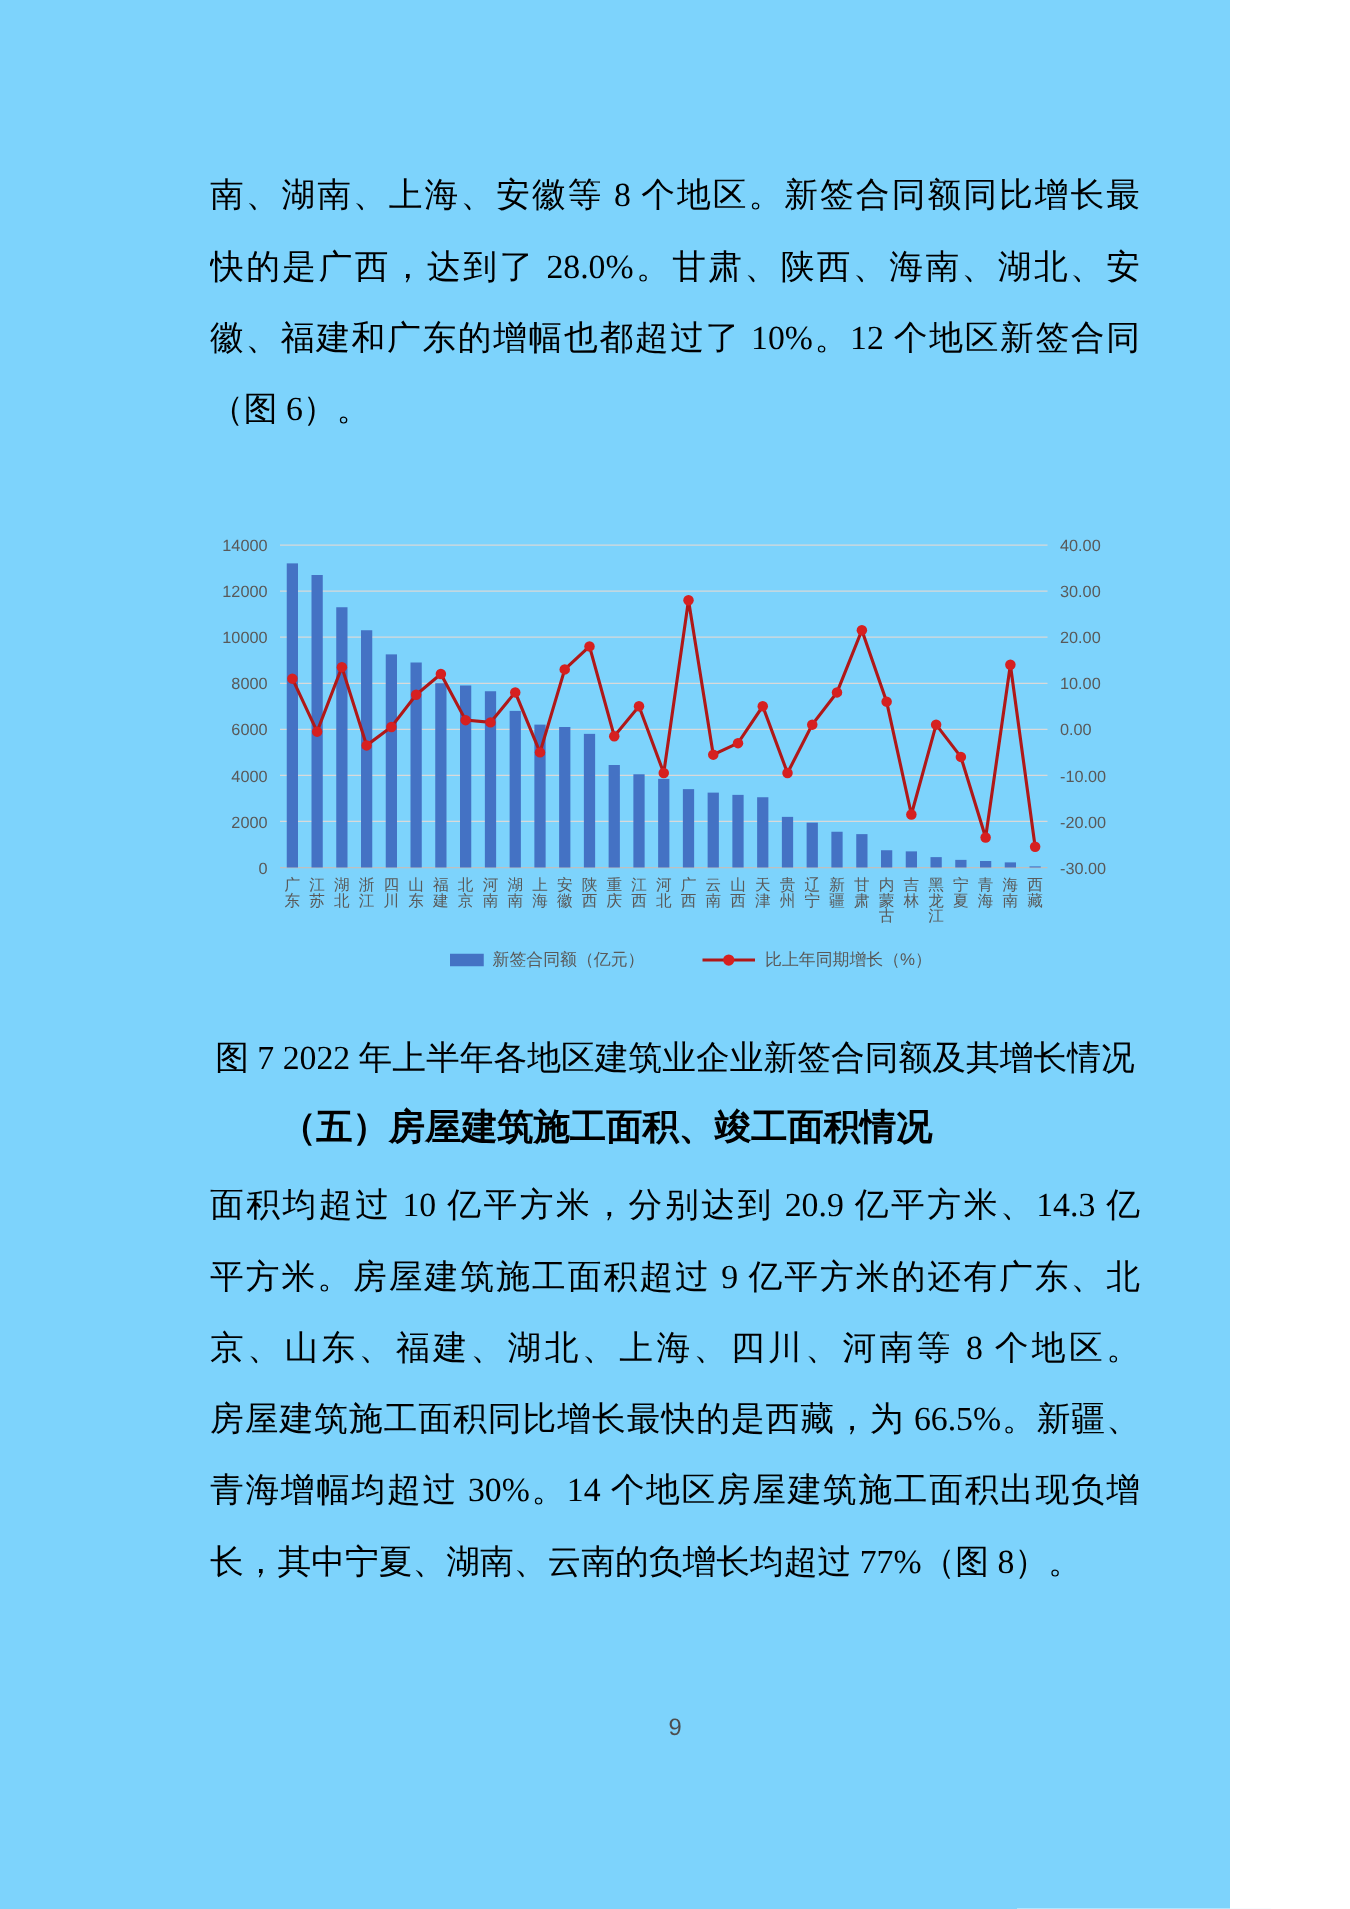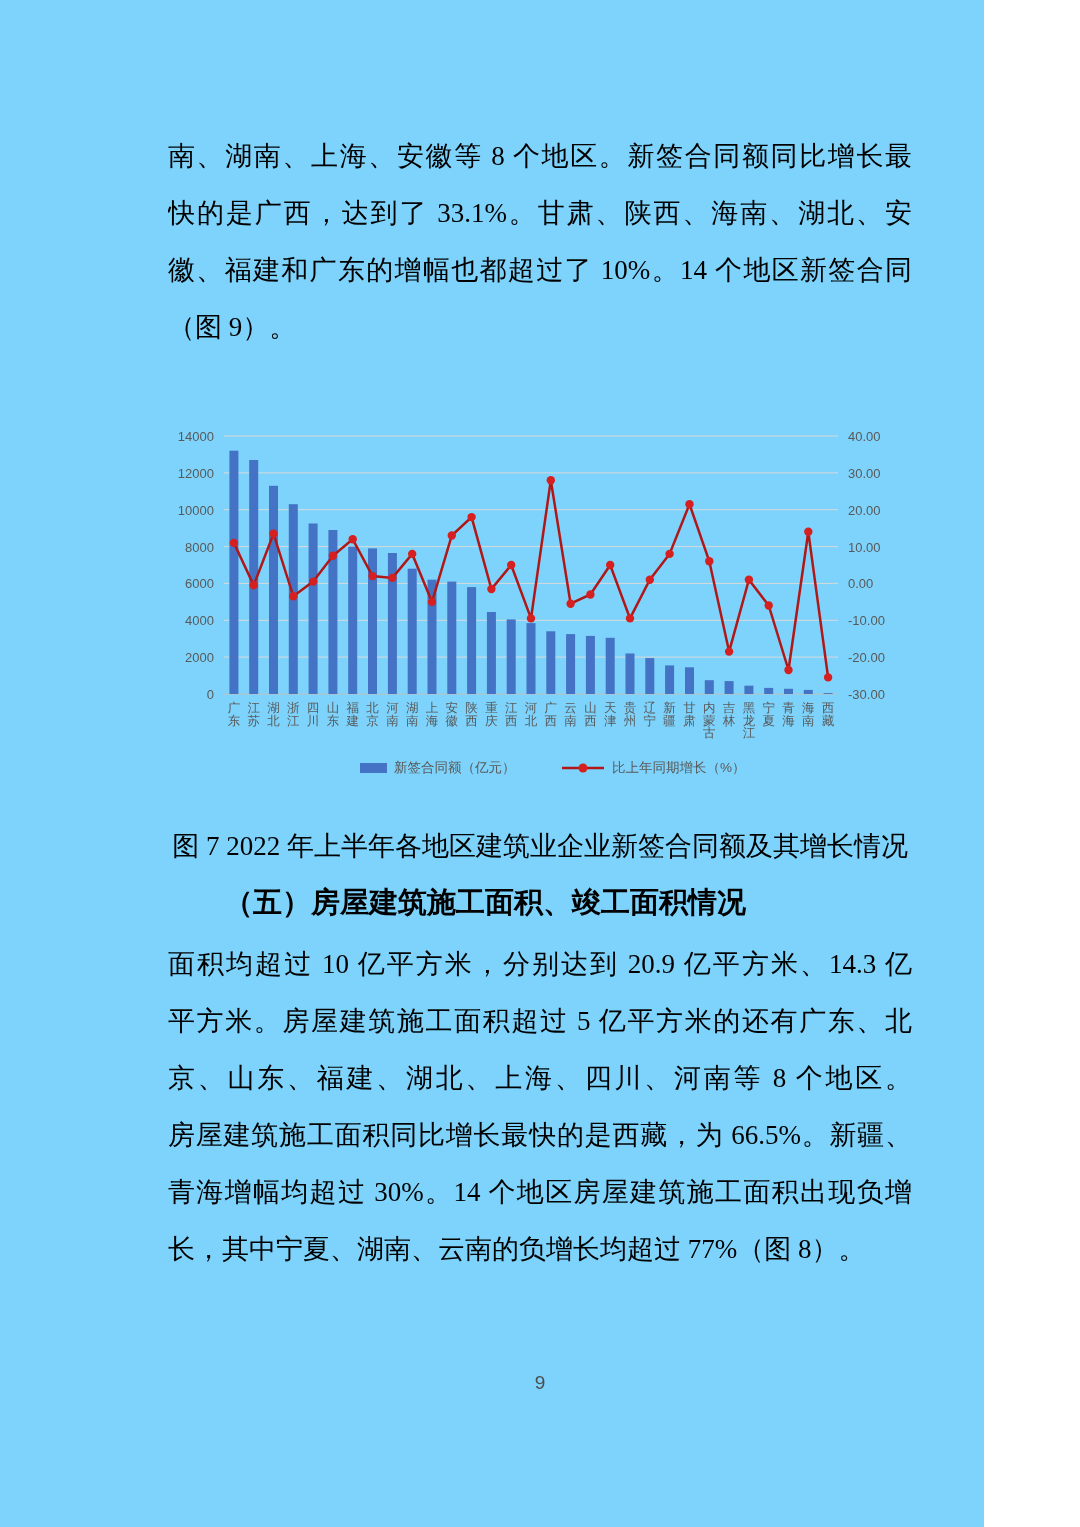--- a/index.html
+++ b/index.html
@@ -44,23 +44,23 @@
     font-family:"Liberation Sans","DejaVu Sans",sans-serif;
   }
 </style>
 </head>
 <body>
 
 <div class="page">
 
   <div class="para" style="top:128px;">
     <div class="tline">南、湖南、上海、安徽等 8 个地区。新签合同额同比增长最</div>
-    <div class="tline">快的是广西，达到了 33.1%。甘肃、陕西、海南、湖北、安</div>
-    <div class="tline">徽、福建和广东的增幅也都超过了 10%。14 个地区新签合同</div>
-    <div class="tline no-stretch">（图 9）。</div>
+    <div class="tline">快的是广西，达到了 28.0%。甘肃、陕西、海南、湖北、安</div>
+    <div class="tline">徽、福建和广东的增幅也都超过了 10%。12 个地区新签合同</div>
+    <div class="tline no-stretch">（图 6）。</div>
   </div>
 
   <div class="chart-block">
     <svg id="chart-svg" width="740" height="356" viewBox="0 0 740 356" xmlns="http://www.w3.org/2000/svg">
         <line x1="62" y1="266.0" x2="676" y2="266.0" stroke="#bfbfbf" stroke-width="1"></line>
         <text class="tick" x="52" y="271" text-anchor="end">0</text>
         <line x1="62" y1="229.1" x2="676" y2="229.1" stroke="#d9d9d9" stroke-width="1"></line>
         <text class="tick" x="52" y="234.1" text-anchor="end">2000</text>
         <line x1="62" y1="192.3" x2="676" y2="192.3" stroke="#d9d9d9" stroke-width="1"></line>
         <text class="tick" x="52" y="197.3" text-anchor="end">4000</text>
@@ -191,21 +191,21 @@
         </g>
       </svg>
   </div>
 
   <div class="caption">图 7 2022 年上半年各地区建筑业企业新签合同额及其增长情况</div>
 
   <div class="heading">（五）房屋建筑施工面积、竣工面积情况</div>
 
   <div class="para" style="top:936px;">
     <div class="tline">面积均超过 10 亿平方米，分别达到 20.9 亿平方米、14.3 亿</div>
-    <div class="tline">平方米。房屋建筑施工面积超过 5 亿平方米的还有广东、北</div>
+    <div class="tline">平方米。房屋建筑施工面积超过 9 亿平方米的还有广东、北</div>
     <div class="tline">京、山东、福建、湖北、上海、四川、河南等 8 个地区。</div>
     <div class="tline">房屋建筑施工面积同比增长最快的是西藏，为 66.5%。新疆、</div>
     <div class="tline">青海增幅均超过 30%。14 个地区房屋建筑施工面积出现负增</div>
     <div class="tline no-stretch">长，其中宁夏、湖南、云南的负增长均超过 77%（图 8）。</div>
   </div>
 
   <div class="pagenum">9</div>
 
 </div>
 

